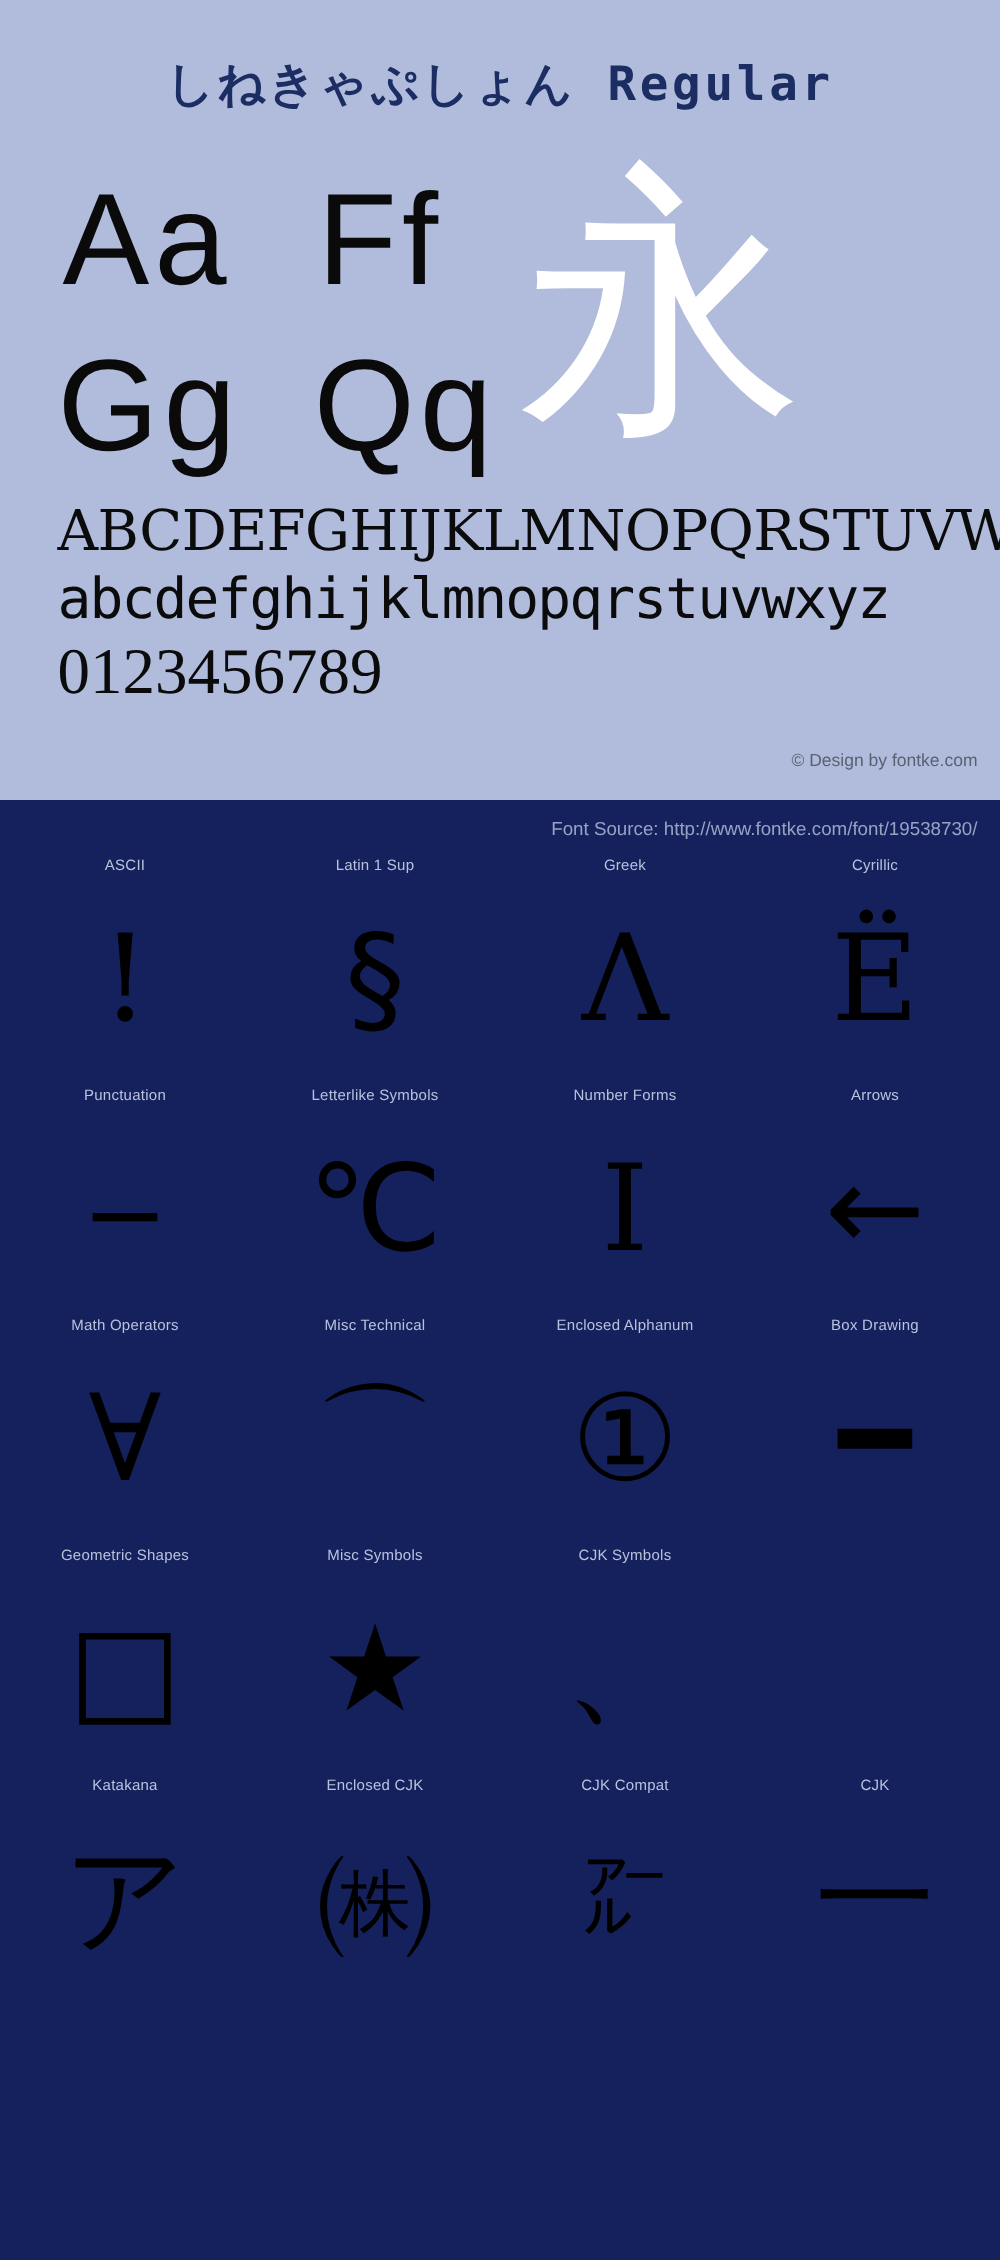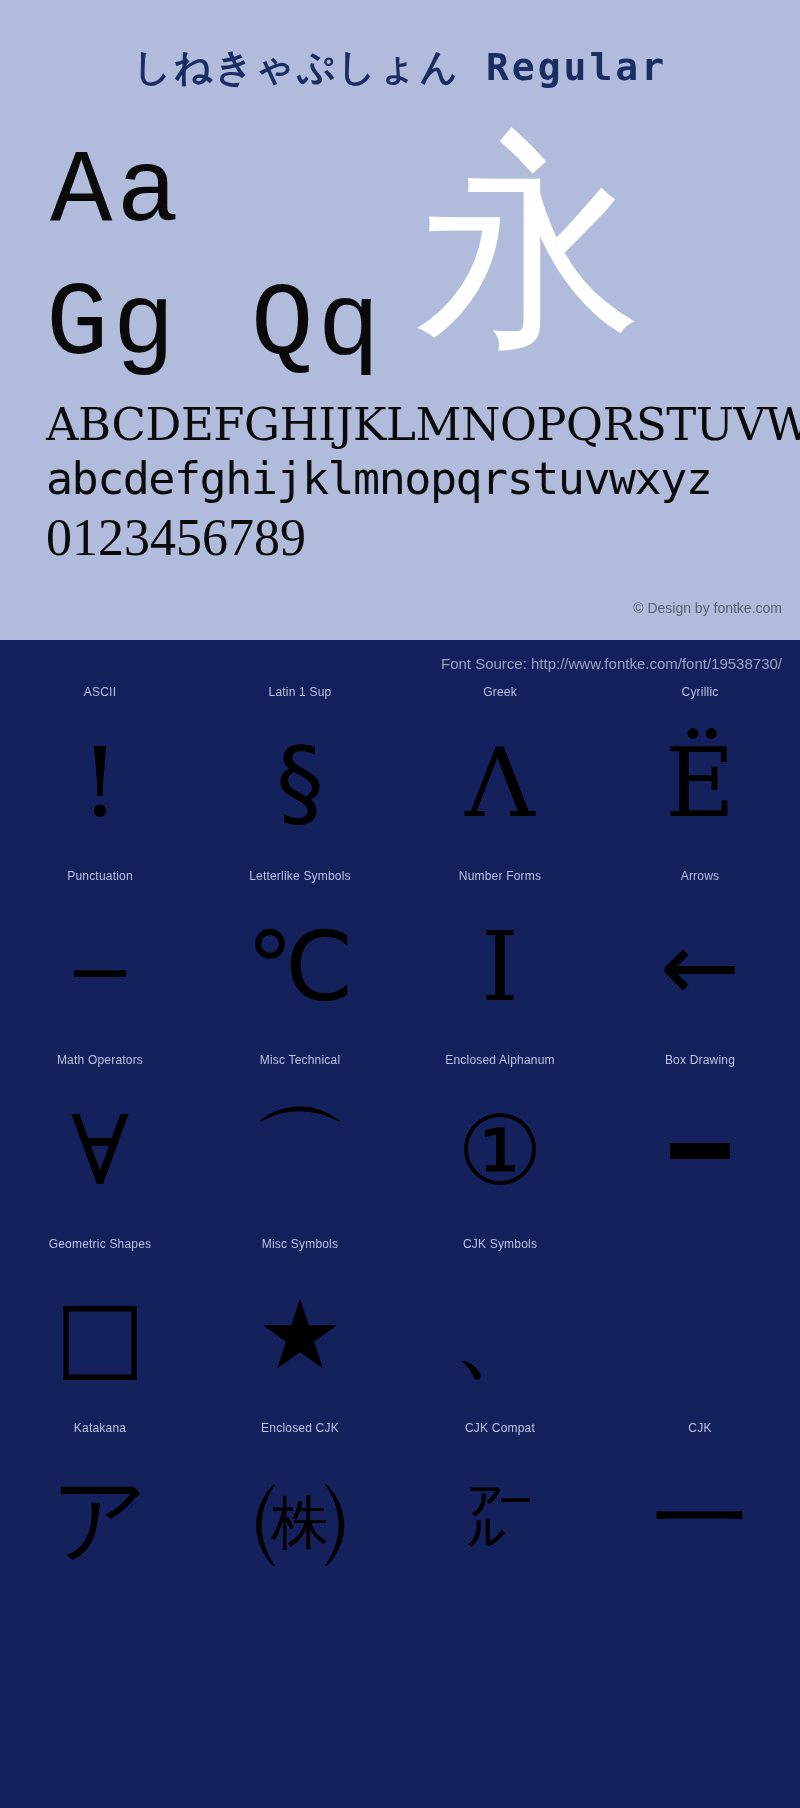--- a/index.html
+++ b/index.html
@@ -45,21 +45,21 @@
   
   .pair-grid {
     position: absolute;
     left: 46px;
     top: 140px;
     width: 380px;
     height: 250px;
   }
   .pair {
     position: absolute;
-    font-family: Liberation Mono, monospace;
+    font-family: Liberation Sans, sans-serif;
     font-size: 104px;
     line-height: 1;
     color: #0a0a0a;
     font-weight: 400;
     letter-spacing: 4px;
   }
   .pair-aa { left: 4px;   top: 0px; }
   .pair-ff { left: 208px; top: 0px; }
   .pair-gg { left: 0px;   top: 133px; }
   .pair-qq { left: 205px; top: 133px; }
@@ -166,20 +166,21 @@
 <body>
 
 <div class="specimen-panel">
 
   <div class="title-row">
     <span>しねきゃぷしょん</span><span class="latin-part">&nbsp;<span>Regular</span></span>
   </div>
 
   <div class="pair-grid">
     <div class="pair pair-aa">Aa</div>
+    <div class="pair pair-ff">Ff</div>
     <div class="pair pair-gg">Gg</div>
     <div class="pair pair-qq">Qq</div>
   </div>
 
   <div class="cjk-big">永</div>
 
   <div class="alpha-line alpha-upper">ABCDEFGHIJKLMNOPQRSTUVWXYZ</div>
   <div class="alpha-line alpha-lower">abcdefghijklmnopqrstuvwxyz</div>
   <div class="alpha-line alpha-digits">0123456789</div>
 

